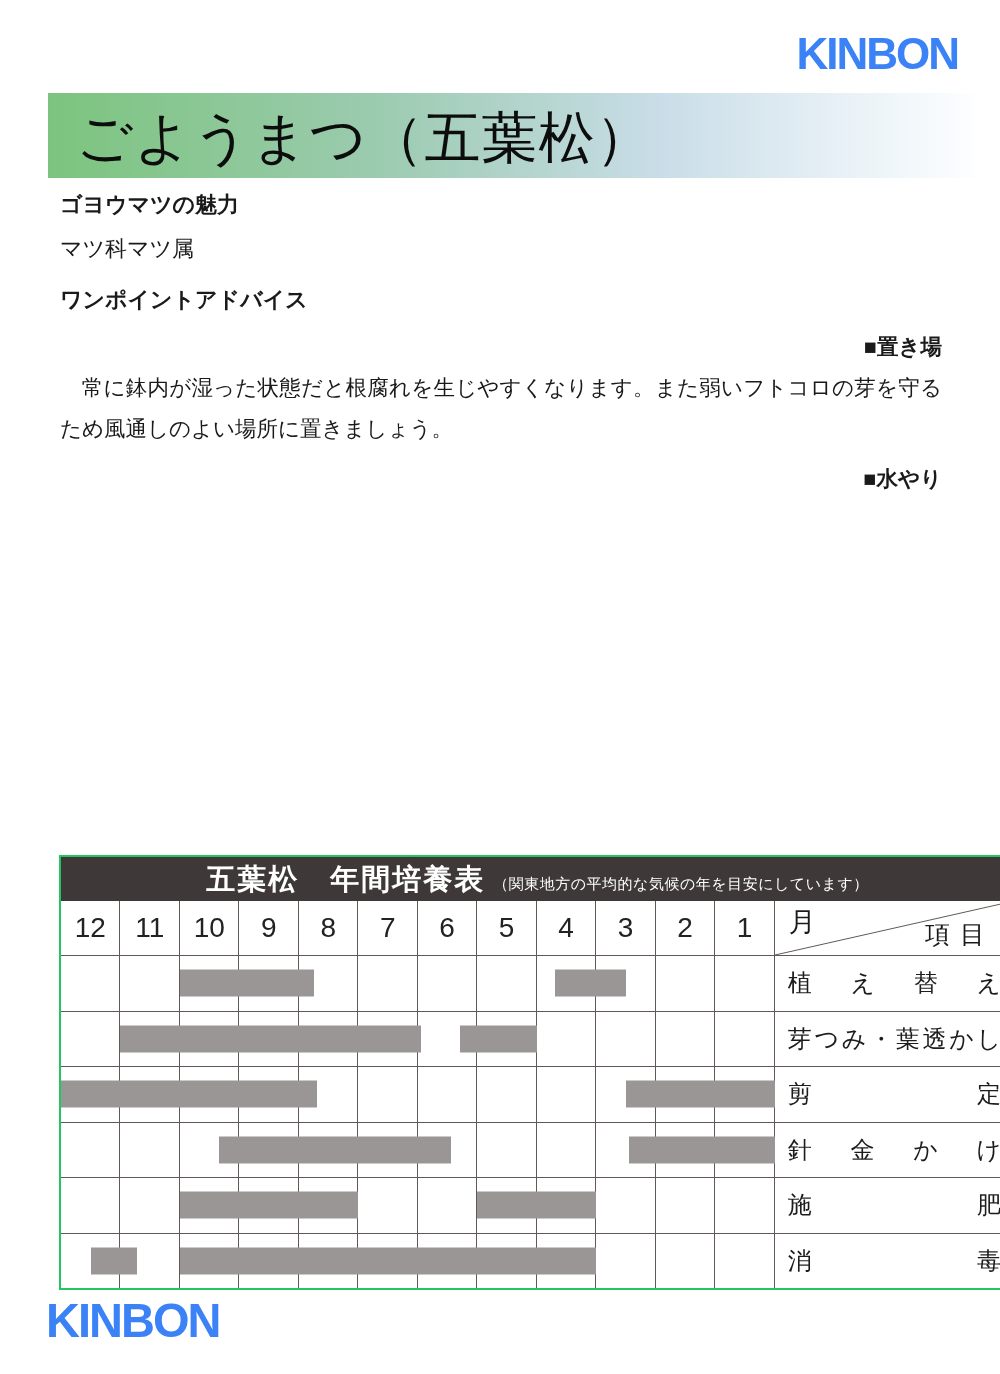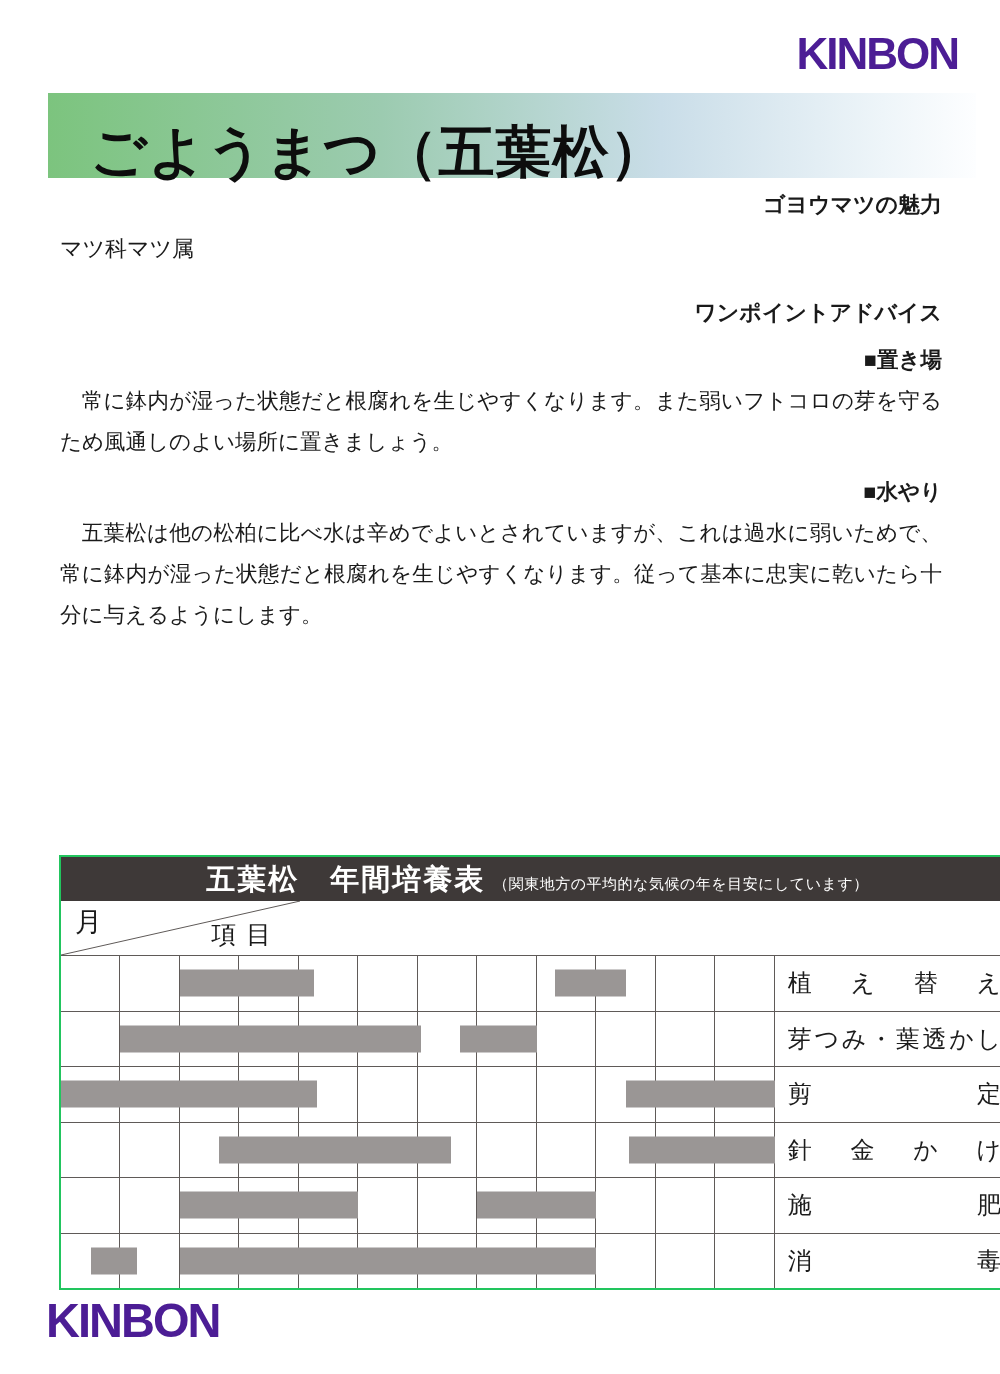--- a/index.html
+++ b/index.html
@@ -1,36 +1,36 @@
 <!DOCTYPE html>
 <html><head>
 <meta charset="utf-8">
 <style>
   html,body{margin:0;padding:0;background:#fff;}
   .page{position:relative;width:1000px;height:1374px;background:#ffffff;overflow:hidden;
         font-family:"Liberation Sans","DejaVu Sans",sans-serif;color:#1a1a1a;}
 
   
   .logo{position:absolute;font-family:"Liberation Sans","DejaVu Sans",sans-serif;
-        font-weight:900;color:#4c1d95;letter-spacing:-2px;line-height:1;}
+        font-weight:900;color:#3b82f6;letter-spacing:-2px;line-height:1;}
   .logo-top{top:32px;right:42px;font-size:44px;transform:scaleY(1.02);}
   .logo-bottom{top:1297px;left:46px;font-size:47px;transform:scaleY(1.02);}
 
   
   .banner{position:absolute;left:48px;top:93px;width:928px;height:85px;
           background:linear-gradient(to right,#7cc47e 0%,#9ccbb0 36%,#c9dde8 66%,#eef5f9 90%,#fdfeff 100%);}
-  .banner h1{margin:16px;padding:8px 0 0 26px;font-family:"Liberation Serif","DejaVu Serif",serif;
-             font-weight:bold;font-size:56px;line-height:70px;color:#0d0d0d;letter-spacing:1px;}
+  .banner h1{margin:2px;padding:8px 0 0 26px;font-family:"Liberation Serif","DejaVu Serif",serif;
+             font-weight:normal;font-size:56px;line-height:70px;color:#0d0d0d;letter-spacing:1px;}
 
   
   .content{position:absolute;left:60px;top:190px;width:882px;}
-  .h-bold{font-size:22px;font-weight:bold;margin:0 0 13px 0;line-height:30px;text-align:right;}
+  .h-bold{font-size:22px;font-weight:bold;margin:0 0 13px 0;line-height:30px;}
   .plainline{font-size:22px;margin:0 0 9px 0;line-height:32px;}
   .para{font-size:21.5px;line-height:41px;margin:0;text-align:justify;}
-  .sec-gap{margin-top:33px;}
+  .sec-gap{margin-top:20px;}
   .sub-head{font-size:21.5px;font-weight:bold;margin:10px 0 2px 0;line-height:38px;text-align:right;}
 
   
   .care-table{position:absolute;left:59px;top:855px;width:957px;border:2px solid #22c55e;
               box-sizing:border-box;background:#fff;}
   .ct-title{height:44px;background:#3e3938;display:flex;align-items:baseline;justify-content:center;
             gap:8px;color:#fff;}
   .ct-title-main{font-family:"Liberation Serif","DejaVu Serif",serif;font-weight:bold;
                  font-size:29px;line-height:44px;letter-spacing:2px;}
   .ct-title-note{font-size:15px;line-height:40px;letter-spacing:0.5px;}
@@ -64,29 +64,42 @@
   </div>
 
   <div class="content">
     <p class="h-bold">ゴヨウマツの魅力</p>
     <p class="plainline">マツ科マツ属</p>
 
     <p class="h-bold sec-gap">ワンポイントアドバイス</p>
     <p class="sub-head">■置き場</p>
     <p class="para">　常に鉢内が湿った状態だと根腐れを生じやすくなります。また弱いフトコロの芽を守るため風通しのよい場所に置きましょう。</p>
     <p class="sub-head">■水やり</p>
-    <p class="para">　五葉松は他の松柏に比べ水は辛めでよいとされていますが、これは過水に弱いためで、常に鉢内が湿った状態だと根腐れを生じやすくなります。従って基本に忠実に乾いたら十分に与えるようにします。</p>
   </div>
 
   <div class="care-table">
     <div class="ct-title">
       <span class="ct-title-main">五葉松　年間培養表</span>
       <span class="ct-title-note">（関東地方の平均的な気候の年を目安にしています）</span>
     </div>
     <div class="ct-header">
+      <div class="ct-months-head" id="month-row">
+          <div class="m-cell">12</div>
+          <div class="m-cell">11</div>
+          <div class="m-cell">10</div>
+          <div class="m-cell">9</div>
+          <div class="m-cell">8</div>
+          <div class="m-cell">7</div>
+          <div class="m-cell">6</div>
+          <div class="m-cell">5</div>
+          <div class="m-cell">4</div>
+          <div class="m-cell">3</div>
+          <div class="m-cell">2</div>
+          <div class="m-cell">1</div>
+        </div>
       <div class="corner">
         <svg viewBox="0 0 100 100" preserveAspectRatio="none">
           <line x1="0" y1="100" x2="100" y2="0" stroke="#5f5a58" stroke-width="1" vector-effect="non-scaling-stroke"></line>
         </svg>
         <span class="corner-month">月</span>
         <span class="corner-item">項目</span>
       </div>
     </div>
     <div id="ct-body">
         <div class="ct-row">

